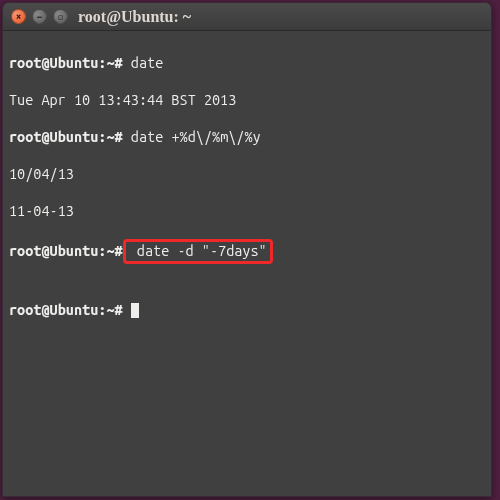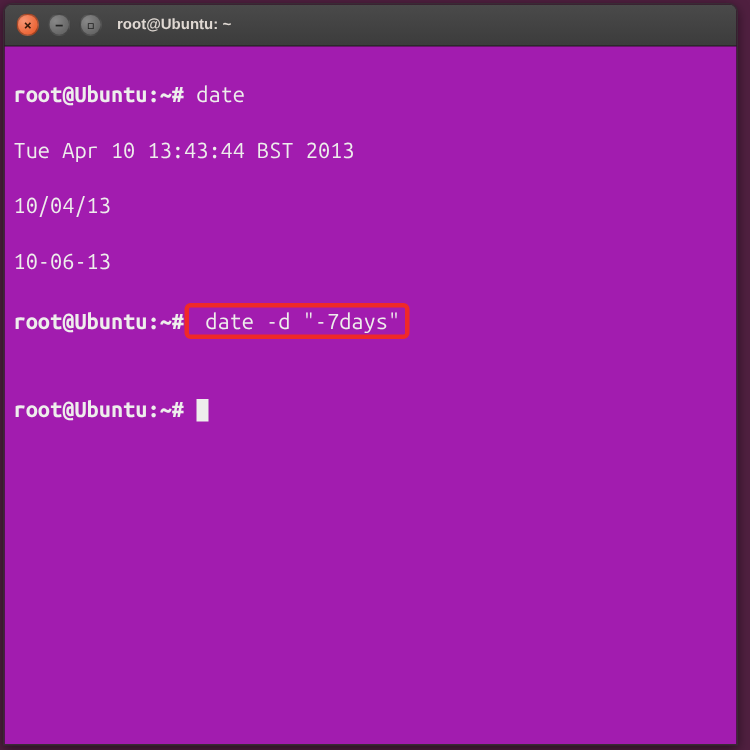--- a/index.html
+++ b/index.html
@@ -55,31 +55,31 @@
     .minimize-btn {
       background: radial-gradient(circle at 30% 30%, #888, #5a5a5a);
       color: #222;
     }
     .maximize-btn {
       background: radial-gradient(circle at 30% 30%, #888, #5a5a5a);
       color: #222;
     }
     .title-text {
       color: #dfd8d2;
-      font-family: Liberation Sans, sans-serif;
-      font-size: 10px;
+      font-family: Liberation Serif, serif;
+      font-size: 16px;
       font-weight: bold;
       margin-left: 10px;
     }
     .terminal-body {
       padding: 4px 6px;
       font-size: 14.5px;
       line-height: 1.28;
       color: #eeeeec;
-      background: #a21caf;
+      background: #404040;
       height: calc(100% - 28px);
       white-space: pre;
     }
     .prompt-user {
       color: #eeeeec;
       font-weight: bold;
     }
     .line {
       display: block;
     }
@@ -105,19 +105,20 @@
     <div class="window-controls">
       <div class="control-btn close-btn">×</div>
       <div class="control-btn minimize-btn">−</div>
       <div class="control-btn maximize-btn">▫</div>
     </div>
     <div class="title-text">root@Ubuntu: ~</div>
   </div>
   <div class="terminal-body">
 <span class="line"><span class="prompt-user">root@Ubuntu:~#</span><span> date</span></span>
 <span class="line">Tue Apr 10 13:43:44 BST 2013</span>
+<span class="line"><span class="prompt-user">root@Ubuntu:~#</span><span> date +%d\/%m\/%y</span></span>
 <span class="line">10/04/13</span>
-<span class="line">10-06-13</span>
+<span class="line">11-04-13</span>
 <span class="line"><span class="prompt-user">root@Ubuntu:~#</span><span class="highlight-box"> date -d "-7days"</span></span>
 <span class="line"></span>
 <span class="line"><span class="prompt-user">root@Ubuntu:~#</span> <span class="cursor"></span></span>
   </div>
 </div>
 
 </body></html>

